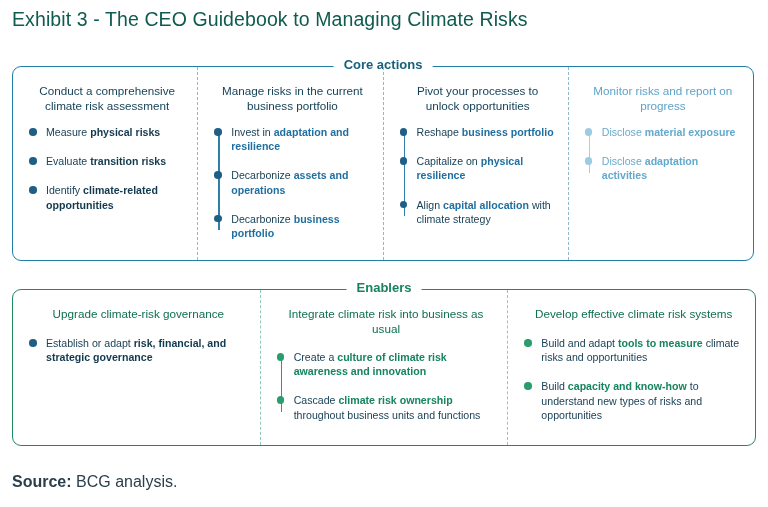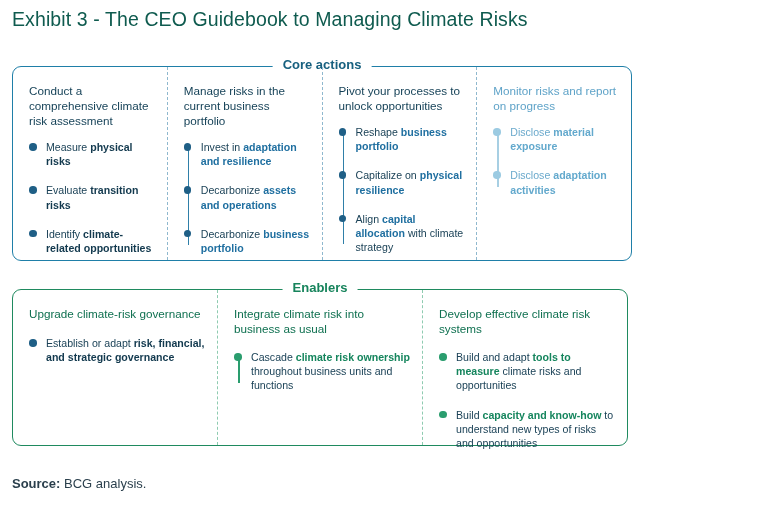--- a/index.html
+++ b/index.html
@@ -80,20 +80,21 @@
   .section.enablers .col + .col {
     border-left: 1.3px dashed #8ecbb0;
   }
 
   .col-head {
     font-size: 11.7px;
     line-height: 15px;
     color: #123f55;
     margin-bottom: 12px;
     min-height: 30px;
+    text-align: center;
   }
   .col.muted .col-head {
     color: #5fa3c8;
   }
   .section.enablers .col-head {
     color: #0f7050;
     font-size: 11.7px;
     margin-bottom: 14px;
     min-height: 16px;
   }
@@ -154,33 +155,33 @@
   .item b { font-weight: bold; color: #12394e; }
   .item .accent { font-weight: bold; color: #1f6fa0; }
   .item .accent-light { font-weight: bold; color: #63a9cd; }
   .item .accent-green { font-weight: bold; color: #15855d; }
   .item.muted { color: #6aa9cc; }
 
   .source {
     position: absolute;
     left: 12px;
     bottom: 16px;
-    font-size: 13px;
+    font-size: 16px;
     color: #2a3f4c;
   }
   .source b { font-weight: bold; }
 </style>
 </head>
 <body>
 
 <div class="page">
 
   <div class="title">Exhibit 3 - The CEO Guidebook to Managing Climate Risks</div>
 
-  <div class="section core" style="left:12px; top:66px; width:620px; height:195px;">
+  <div class="section core" style="left:12px; top:66px; width:742px; height:195px;">
     <div class="section-label">Core actions</div>
     <div class="cols" id="core-cols">
         <div class="col">
           <div class="col-head">Conduct a comprehensive climate risk assessment</div>
           <ul class="items">
             <li class="item"><span class="dot"></span><span>Measure </span><b>physical risks</b></li>
             <li class="item"><span class="dot"></span><span>Evaluate </span><b>transition risks</b></li>
             <li class="item"><span class="dot"></span><span>Identify </span><b>climate-related opportunities</b></li>
           </ul>
         </div>
@@ -206,33 +207,34 @@
           <div class="col-head">Monitor risks and report on progress</div>
           <ul class="items with-rail">
             <div class="rail light"></div>
             <li class="item muted"><span class="dot light"></span><span class="muted-text">Disclose </span><span class="accent-light">material exposure</span></li>
             <li class="item muted"><span class="dot light"></span><span class="muted-text">Disclose </span><span class="accent-light">adaptation activities</span></li>
           </ul>
         </div>
       </div>
   </div>
 
-  <div class="section enablers" style="left:12px; top:289px; width:616px; height:157px;">
+  <div class="section enablers" style="left:12px; top:289px; width:744px; height:157px;">
     <div class="section-label">Enablers</div>
     <div class="cols" id="enabler-cols">
         <div class="col">
           <div class="col-head">Upgrade climate-risk governance</div>
           <ul class="items">
             <li class="item"><span class="dot"></span><span>Establish or adapt </span><b>risk, financial, and strategic governance</b></li>
           </ul>
         </div>
         <div class="col">
           <div class="col-head">Integrate climate risk into business as usual</div>
           <ul class="items with-rail">
             <div class="rail green"></div>
+            <li class="item"><span class="dot green"></span><span>Create a </span><span class="accent-green">culture of climate risk awareness and innovation</span></li>
             <li class="item"><span class="dot green"></span><span>Cascade </span><span class="accent-green">climate risk ownership</span><span> throughout business units and functions</span></li>
           </ul>
         </div>
         <div class="col">
           <div class="col-head">Develop effective climate risk systems</div>
           <ul class="items">
             <li class="item"><span class="dot green"></span><span>Build and adapt </span><span class="accent-green">tools to measure</span><span> climate risks and opportunities</span></li>
             <li class="item"><span class="dot green"></span><span>Build </span><span class="accent-green">capacity and know-how</span><span> to understand new types of risks and opportunities</span></li>
           </ul>
         </div>

